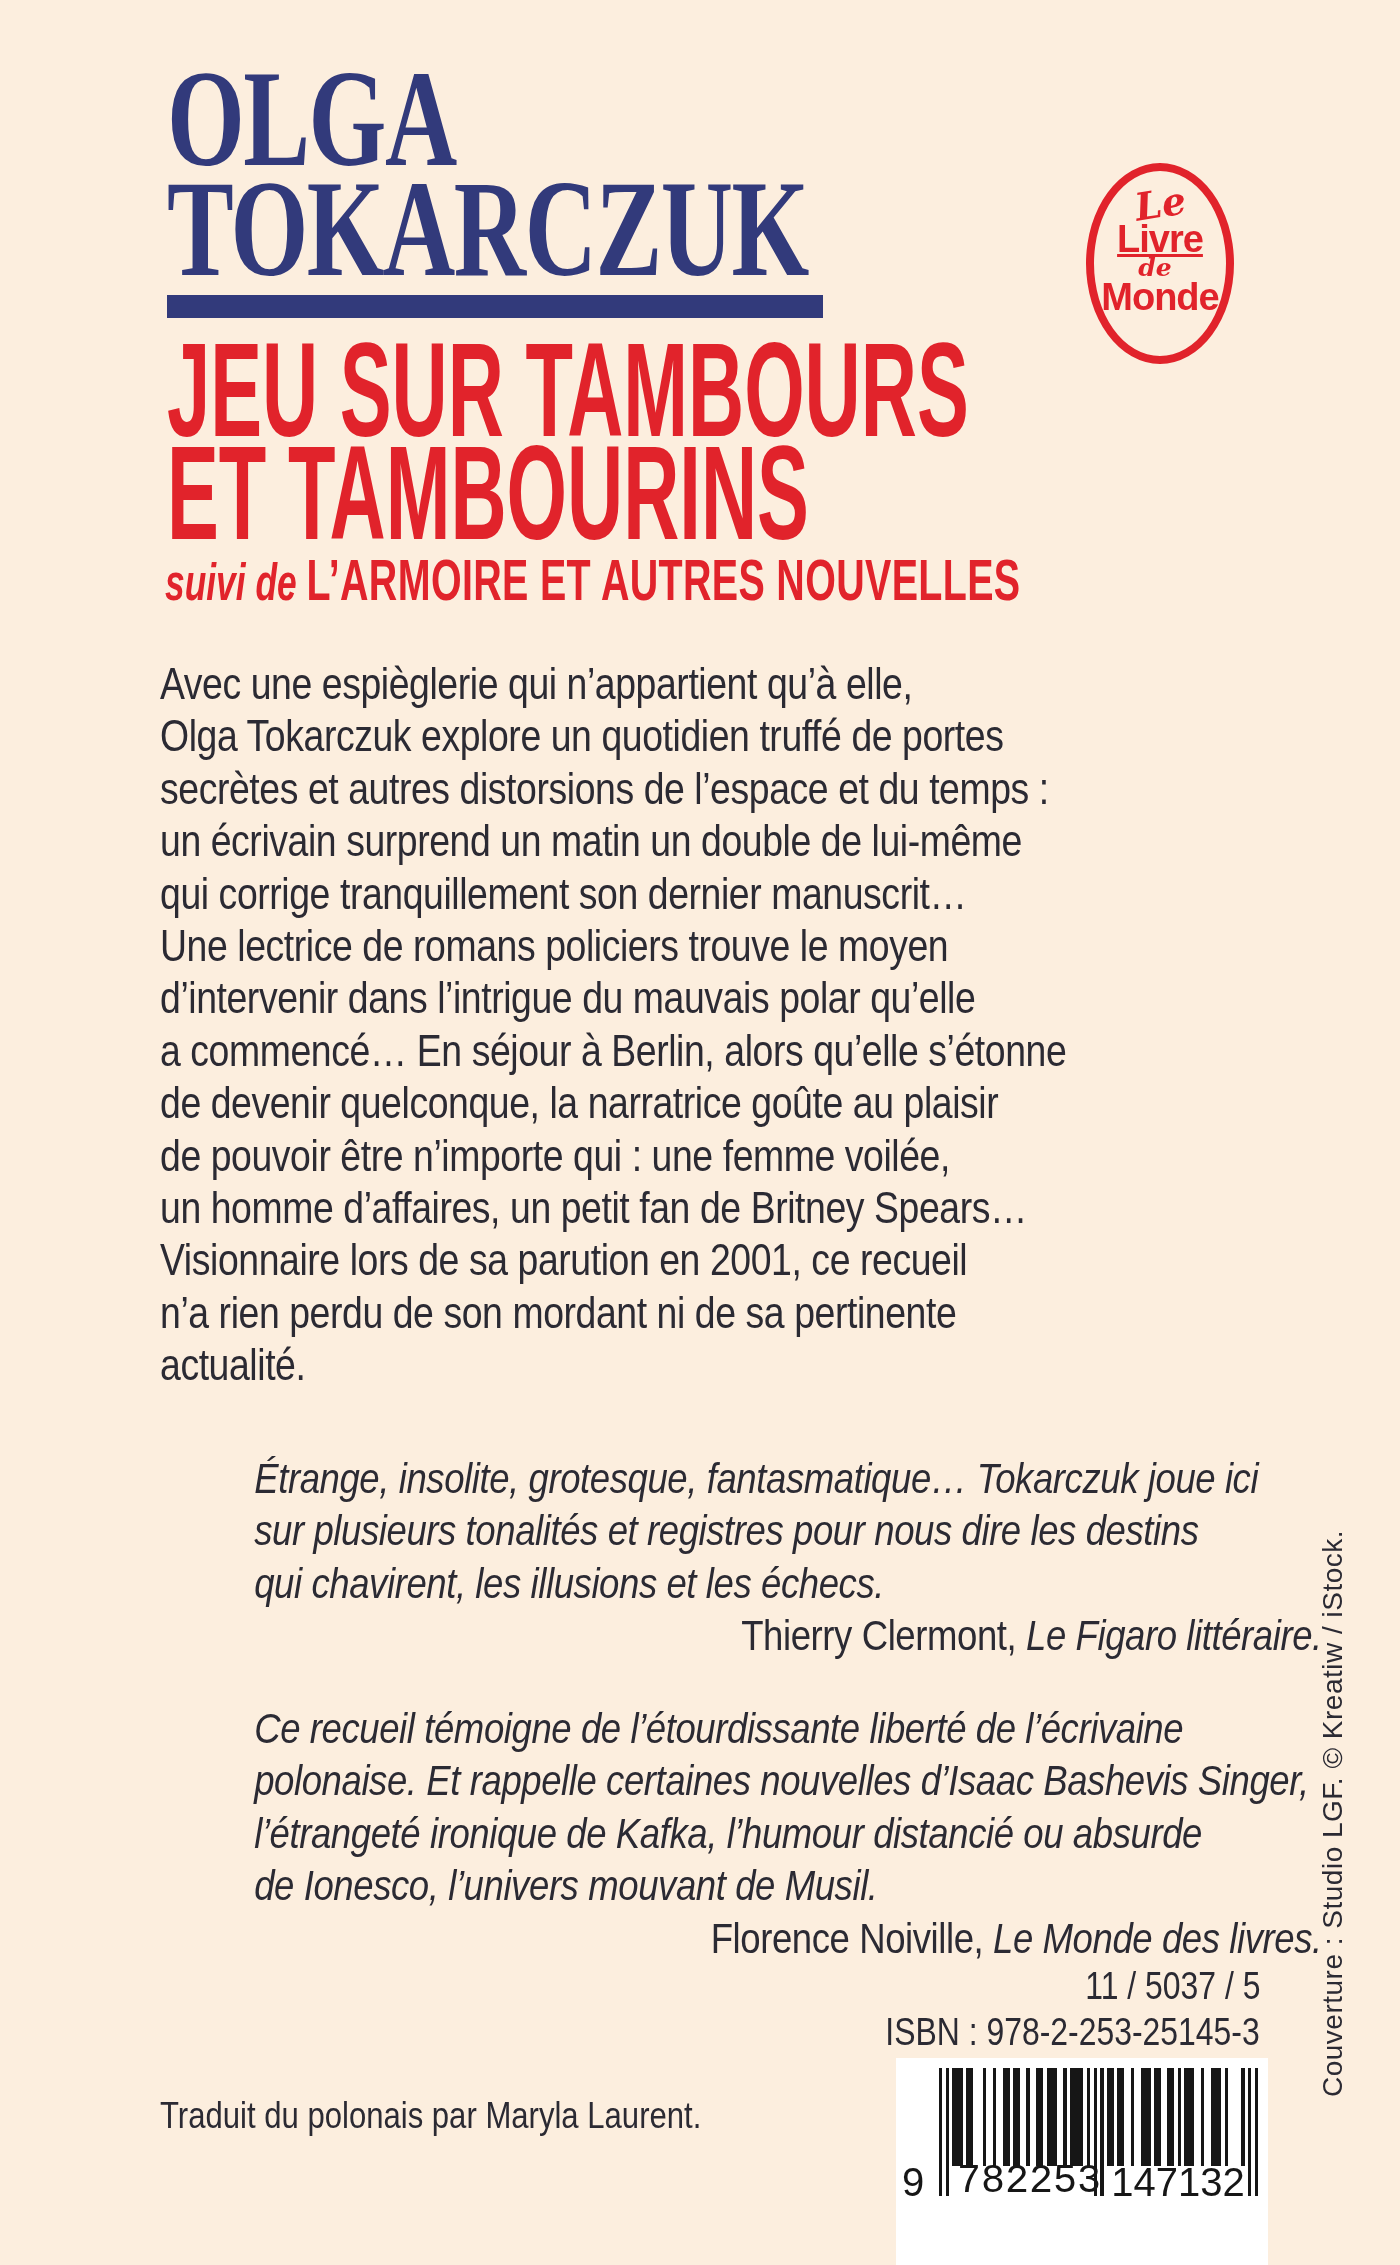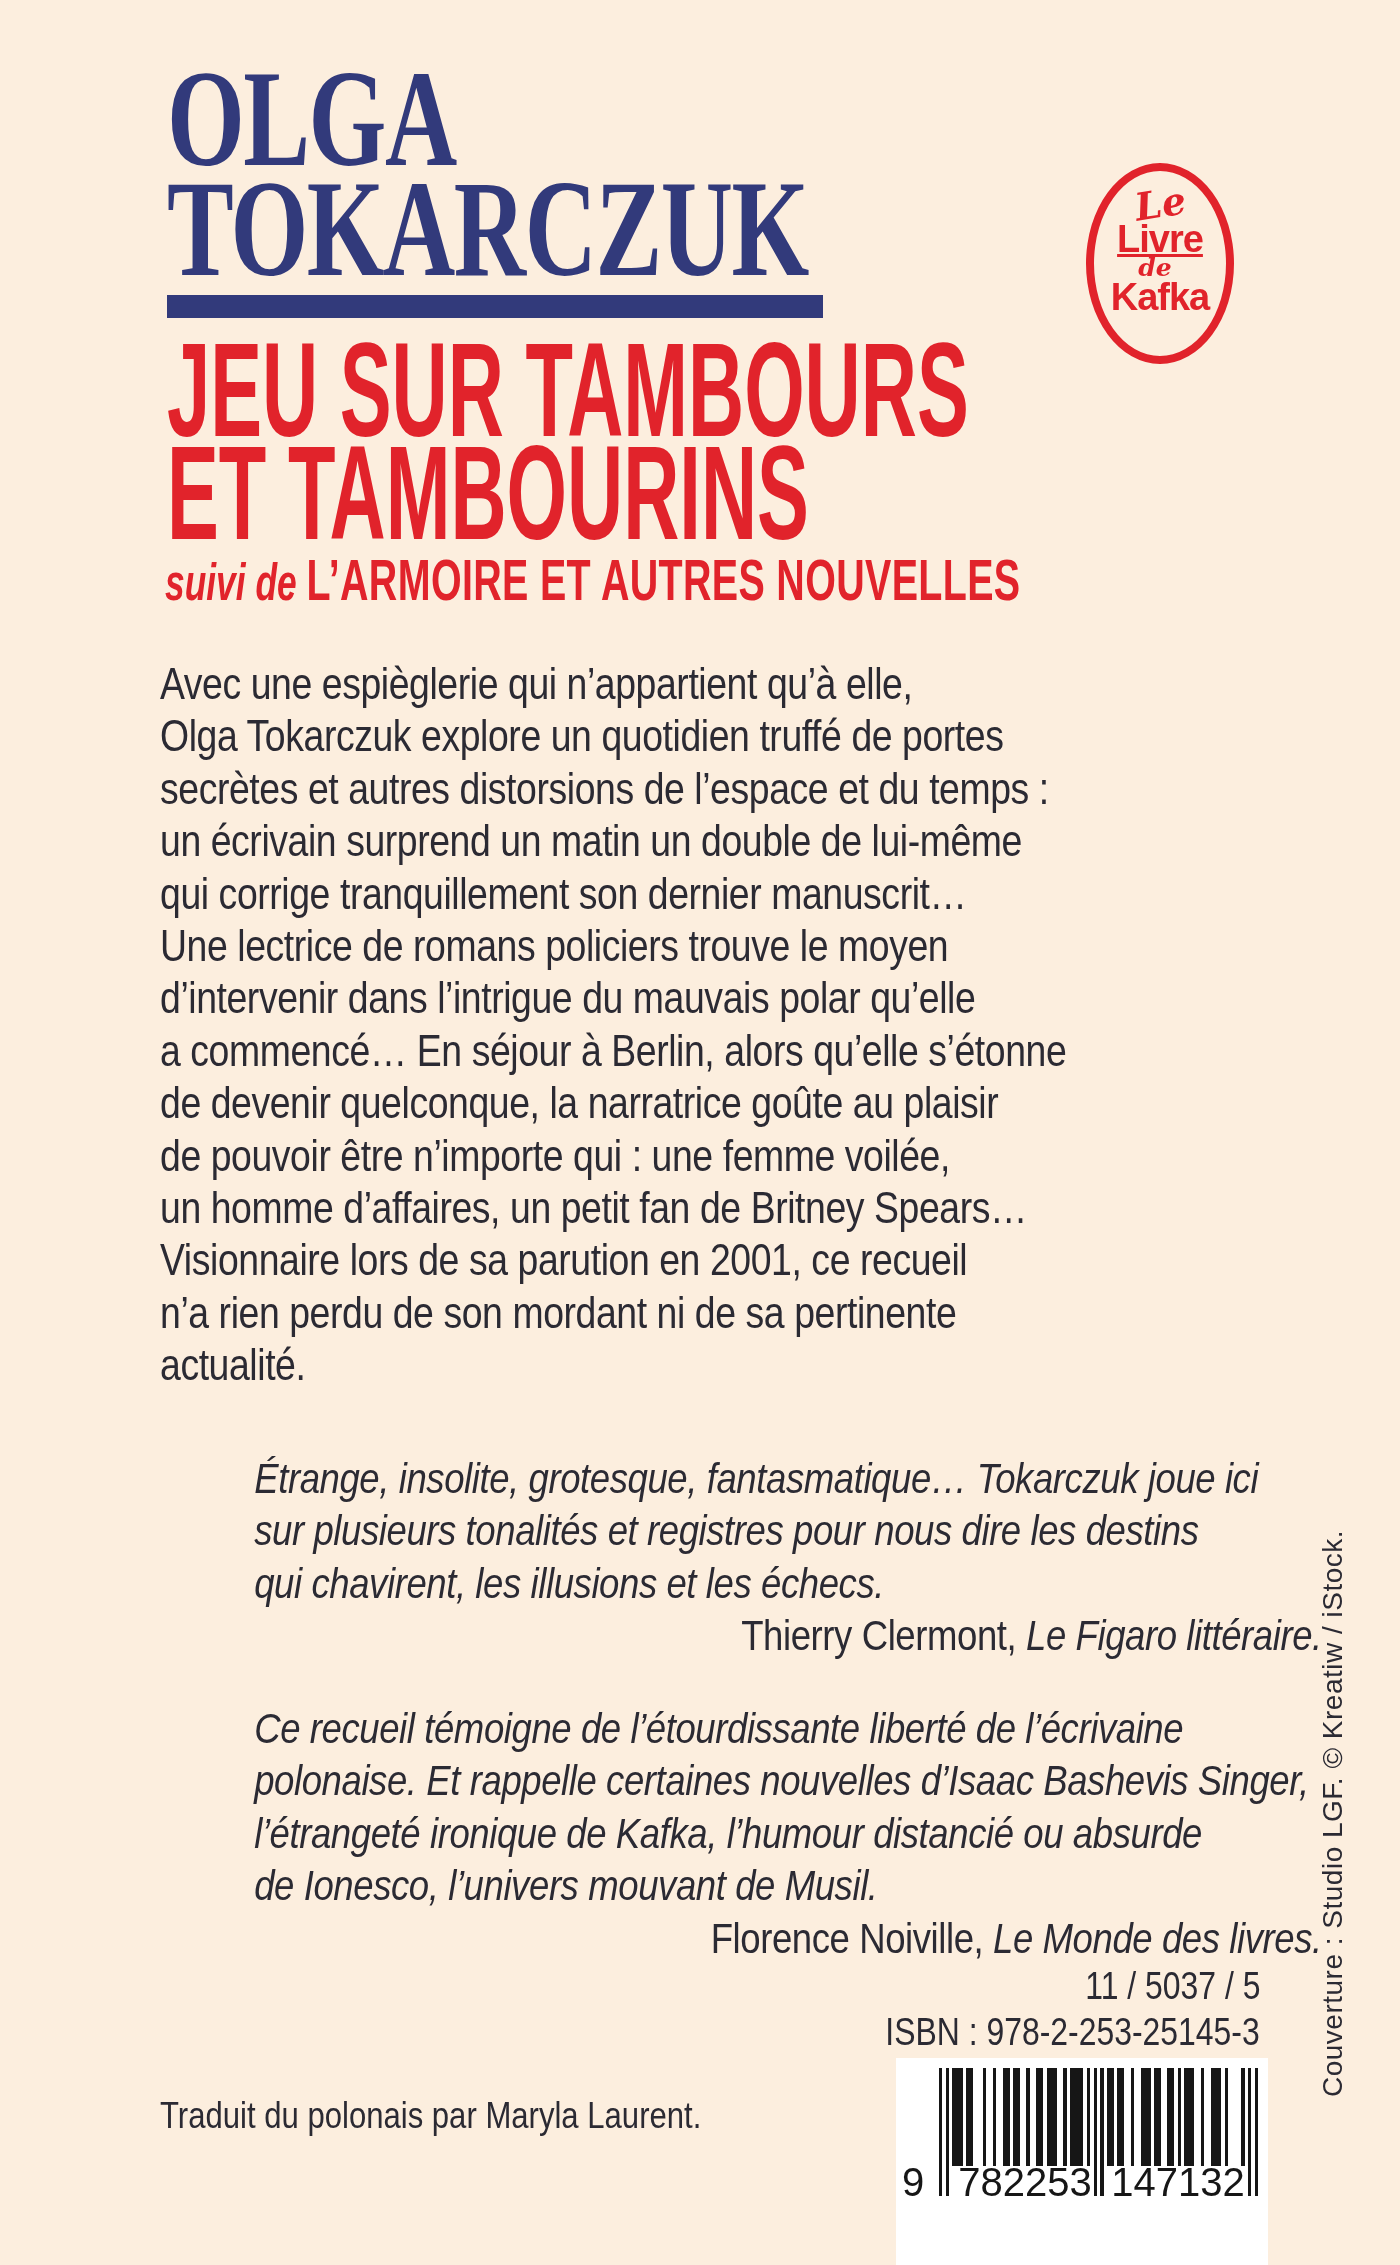--- a/index.html
+++ b/index.html
@@ -148,21 +148,21 @@
     position:absolute;top:0;background:#161616;
   }
   .bc-digit{
     position:absolute;
     top:2162px;
     font-size:40px;line-height:40px;
     color:#161616;
     letter-spacing:0px;
   }
   #bc-d0{left:902px;}
-  #bc-d1{left:957px;width:136px;text-align:center;}
+  #bc-d1{left:957px;width:136px;text-align:center;font-family:Liberation Mono, monospace;}
   #bc-d2{left:1110px;width:136px;text-align:center;}
 
   
   #translation{
     left:160px;top:2094px;
     font-size:37px;line-height:44px;
     color:var(--ink);
     transform:scaleX(.84);
     white-space:nowrap;
   }
@@ -186,21 +186,21 @@
   <div id="author" class="abs cx">
     <div>OLGA</div>
     <div>TOKARCZUK</div>
   </div>
   <div id="author-rule" class="abs"></div>
 
   <div id="logo" class="abs">
     <div class="le">Le</div>
     <div class="livre">Livre</div>
     <div class="de">de</div>
-    <div class="poche">Kafka</div>
+    <div class="poche">Monde</div>
   </div>
 
   <div id="title" class="abs cx">
     <div>JEU SUR TAMBOURS</div>
     <div>ET TAMBOURINS</div>
   </div>
   <div id="subtitle" class="abs cx">
     <span class="pre">suivi de </span><span class="caps">L’ARMOIRE ET AUTRES NOUVELLES</span>
   </div>
 

